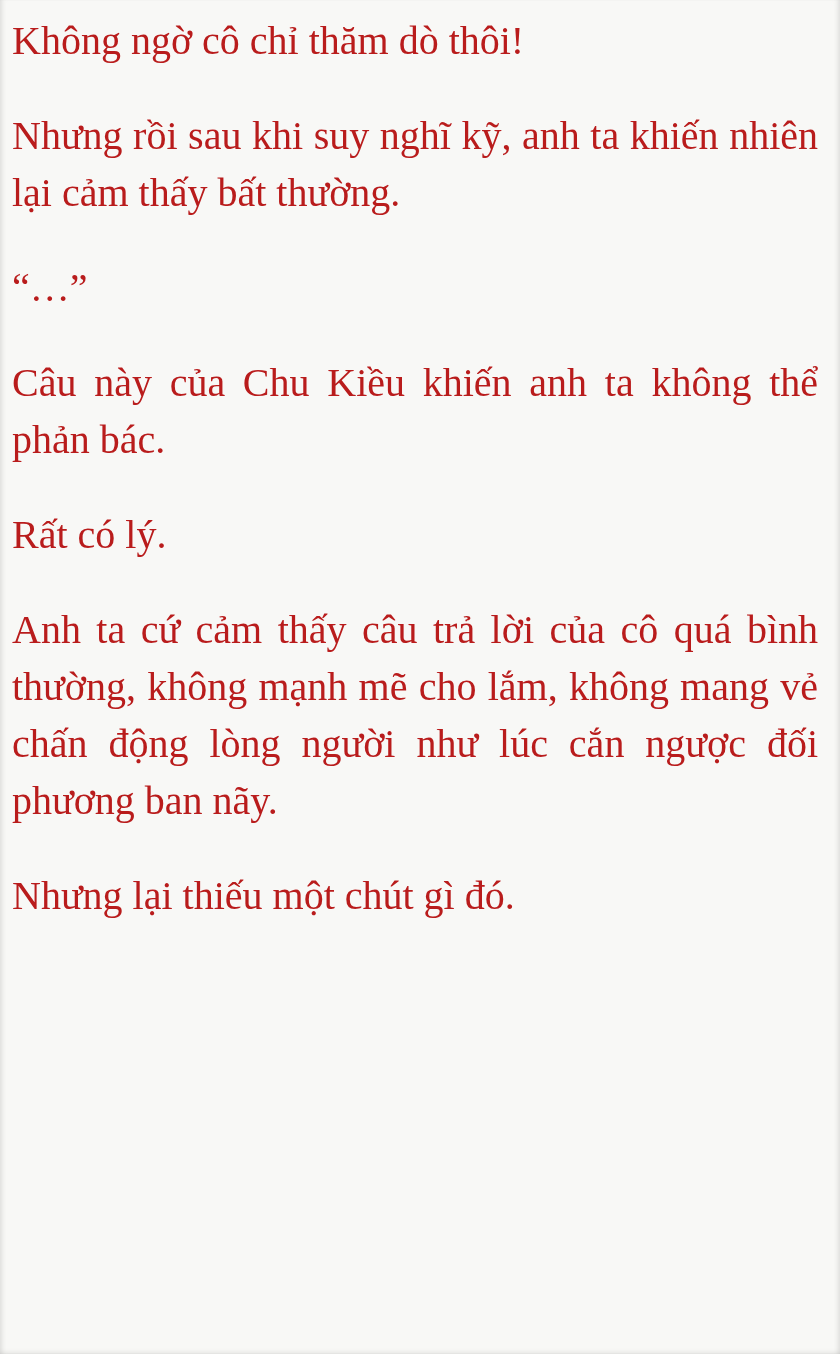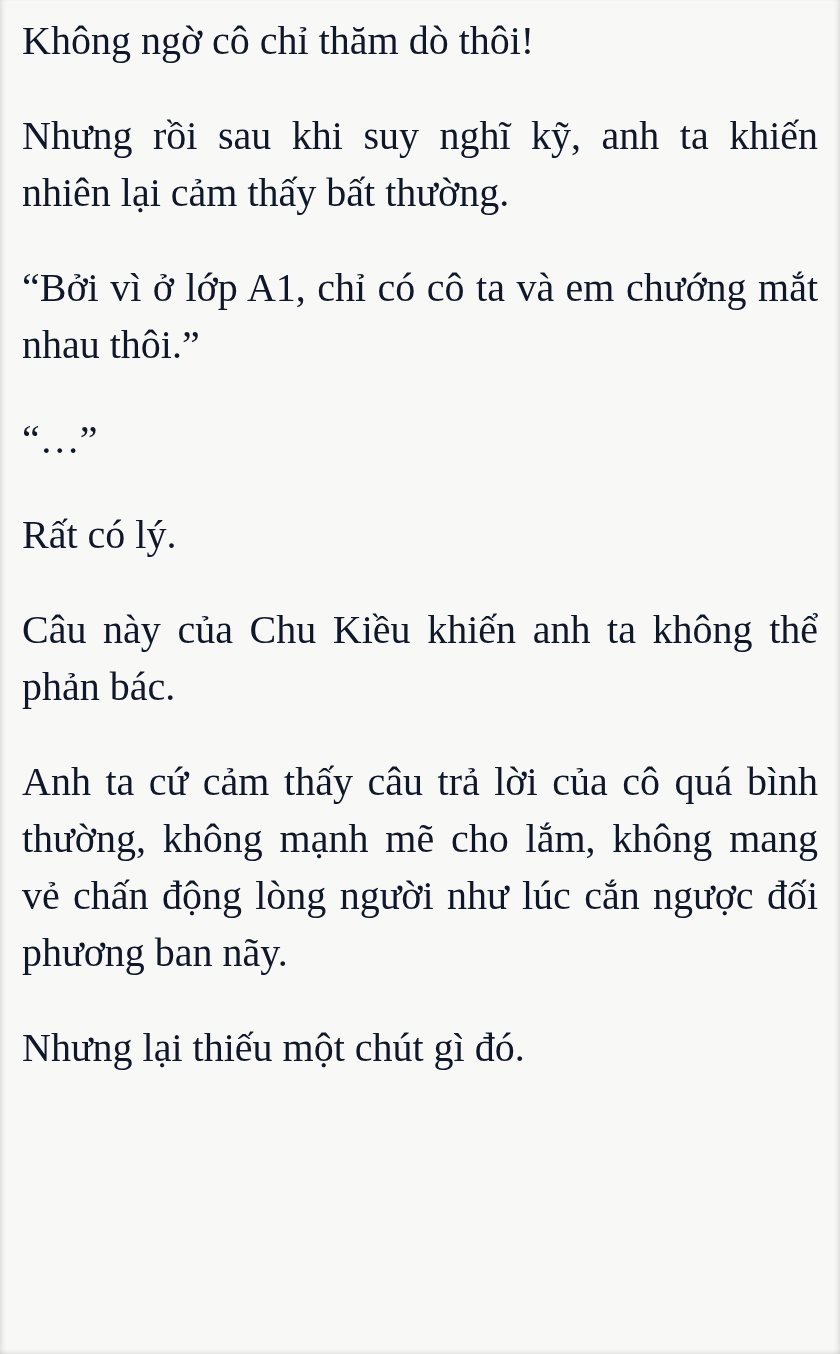--- a/index.html
+++ b/index.html
@@ -10,25 +10,25 @@
     width: 840px;
     height: 1354px;
     overflow: hidden;
     background: #f8f8f6;
     position: relative;
   }
   .page {
     box-sizing: border-box;
     width: 840px;
     height: 1354px;
-    padding: 12px 22px 0 22px;
+    padding: 12px 22px 0 12px;
     font-family: "Liberation Serif", "DejaVu Serif", serif;
     font-size: 40px;
     line-height: 57px;
-    color: #0f172a;
+    color: #b91c1c;
     text-align: justify;
     text-justify: inter-word;
   }
   .page p {
     margin: 0 0 38px 0;
   }
   
   .edge-shade {
     position: absolute;
     inset: 0;
@@ -38,21 +38,20 @@
       inset -5px 0 5px -3px rgba(0,0,0,0.10),
       inset 0 -4px 4px -2px rgba(0,0,0,0.08);
   }
 </style>
 </head>
 <body>
 
 <main class="page">
   <p>Không ngờ cô chỉ thăm dò thôi!</p>
   <p>Nhưng rồi sau khi suy nghĩ kỹ, anh ta khiến nhiên lại cảm thấy bất thường.</p>
-  <p>“Bởi vì ở lớp A1, chỉ có cô ta và em chướng mắt nhau thôi.”</p>
   <p>“…”</p>
+  <p>Câu này của Chu Kiều khiến anh ta không thể phản bác.</p>
   <p>Rất có lý.</p>
-  <p>Câu này của Chu Kiều khiến anh ta không thể phản bác.</p>
   <p>Anh ta cứ cảm thấy câu trả lời của cô quá bình thường, không mạnh mẽ cho lắm, không mang vẻ chấn động lòng người như lúc cắn ngược đối phương ban nãy.</p>
   <p>Nhưng lại thiếu một chút gì đó.</p>
 </main>
 
 <div class="edge-shade"></div>
 
 </body></html>

